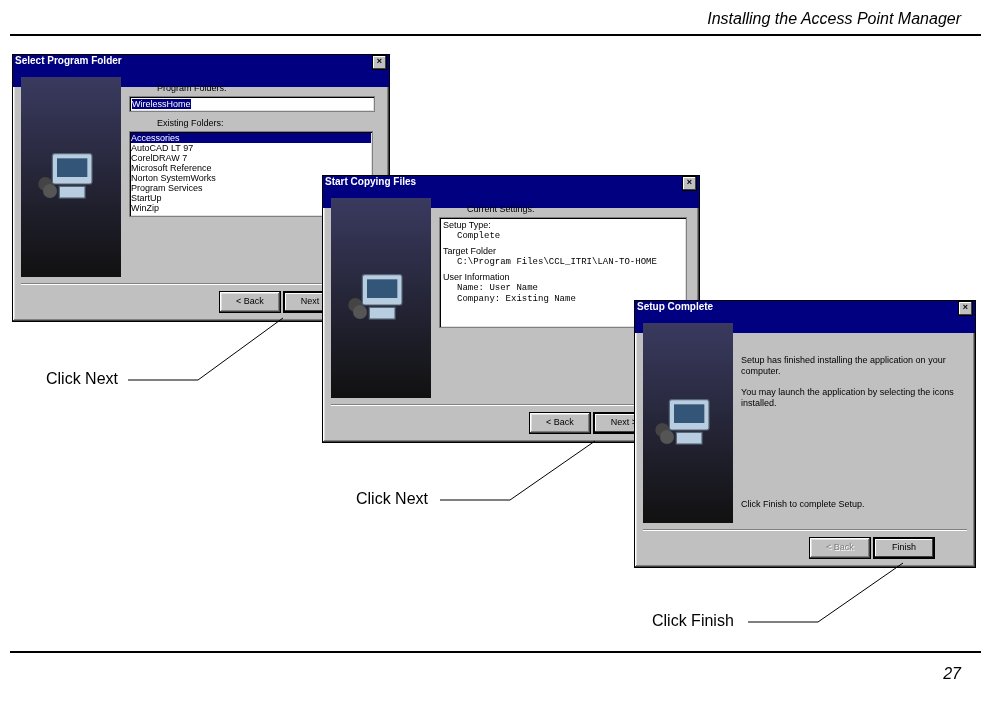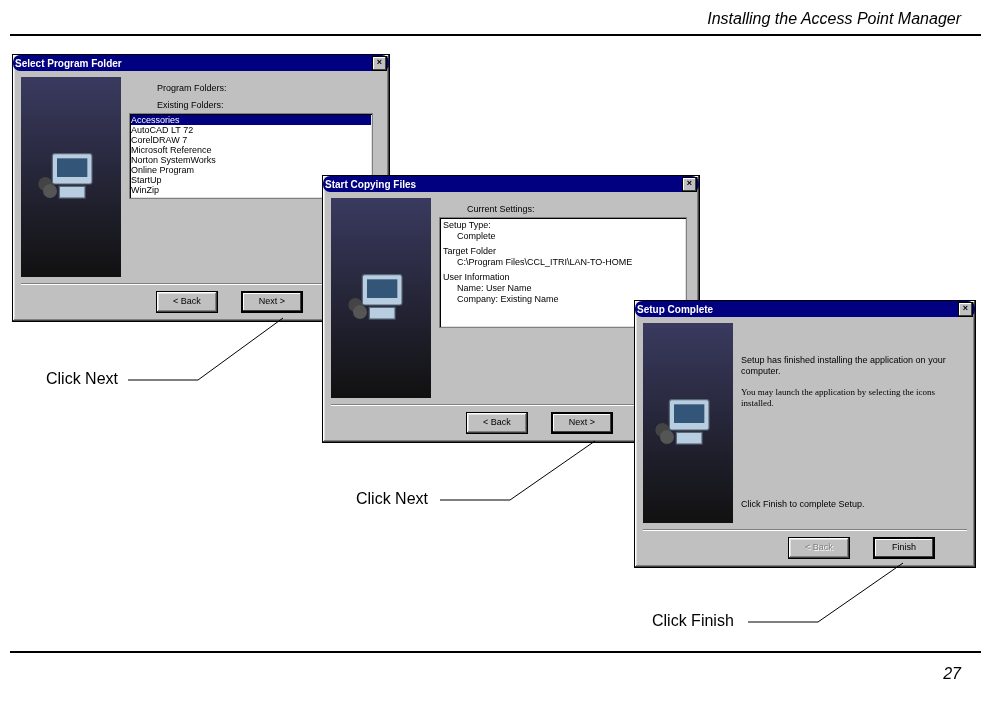--- a/index.html
+++ b/index.html
@@ -46,27 +46,25 @@
     background: #c0c0c0;
     border: 1px solid #000;
     box-shadow: inset -1px -1px #404040, inset 1px 1px #fff, inset -2px -2px #808080, inset 2px 2px #dfdfdf;
     font-size: 9px;
     color: #000;
   }
   .titlebar {
     background: #000080;
     color: #fff;
     display: flex;
-    align-items: center;
     justify-content: space-between;
-    height: 16px;
+    height: 32px;
     padding: 0 2px;
     font-size: 10px;
     font-weight: bold;
-    border-radius: 7px;
   }
   .titlebar .close {
     width: 13px;
     height: 13px;
     background: #c0c0c0;
     border: 1px solid #000;
     box-shadow: inset -1px -1px #404040, inset 1px 1px #fff;
     font-size: 9px;
     line-height: 11px;
     text-align: center;
@@ -120,28 +118,28 @@
   .settings-box {
     width: 240px;
     height: 105px;
     background: #fff;
     border: 1px solid #808080;
     box-shadow: inset 1px 1px #000, inset -1px -1px #dfdfdf;
     font-size: 9px;
     line-height: 11px;
     padding: 2px 3px;
   }
-  .settings-box .indent { padding-left: 14px; }
+  .settings-box .indent { padding-left: 14px; font-family: Liberation Mono, monospace; }
   .button-row {
     position: absolute;
     bottom: 8px;
     right: 0;
     height: 22px;
     display: flex;
-    gap: 23px;
+    gap: 2px;
     padding-right: 10px;
   }
   .hrule {
     position: absolute;
     left: 8px;
     right: 8px;
     border-top: 1px solid #808080;
     border-bottom: 1px solid #fff;
     height: 0;
   }
@@ -200,28 +198,29 @@
     <svg viewBox="0 0 60 60">
         <rect x="14" y="10" width="34" height="26" rx="2" fill="#b8cde0" stroke="#567"></rect>
         <rect x="18" y="14" width="26" height="16" fill="#335577"></rect>
         <rect x="20" y="38" width="22" height="10" fill="#b8cde0" stroke="#567"></rect>
         <circle cx="8" cy="36" r="6" fill="#444"></circle>
         <circle cx="12" cy="42" r="6" fill="#555"></circle>
       </svg>
   </div>
   <div class="content">
     <div class="field-label">Program Folders:</div>
+    <div class="text-input"><span style="background:#000080;color:#fff;">WirelessHome</span></div>
     <div class="field-label">Existing Folders:</div>
     <div class="listbox">
       <div class="sel">Accessories</div>
-      <div>AutoCAD LT 72</div>
+      <div>AutoCAD LT 97</div>
       <div>CorelDRAW 7</div>
       <div>Microsoft Reference</div>
       <div>Norton SystemWorks</div>
-      <div>Online Program</div>
+      <div>Program Services</div>
       <div>StartUp</div>
       <div>WinZip</div>
     </div>
   </div>
   <div class="hrule"></div>
   <div class="button-row">
     <div class="btn">&lt; Back</div>
     <div class="btn default">Next &gt;</div>
     <div style="width:8px"></div>
     <div class="btn cut">Ca</div>
@@ -275,21 +274,21 @@
         <rect x="14" y="10" width="34" height="26" rx="2" fill="#b8cde0" stroke="#567"></rect>
         <rect x="18" y="14" width="26" height="16" fill="#335577"></rect>
         <rect x="20" y="38" width="22" height="10" fill="#b8cde0" stroke="#567"></rect>
         <circle cx="8" cy="36" r="6" fill="#444"></circle>
         <circle cx="12" cy="42" r="6" fill="#555"></circle>
       </svg>
   </div>
   <div class="content">
     <div style="width:220px;">Setup has finished installing the application on your computer.</div>
     <div style="height:10px"></div>
-    <div style="width:220px;font-family:Liberation Serif, serif;">You may launch the application by selecting the icons installed.</div>
+    <div style="width:220px;">You may launch the application by selecting the icons installed.</div>
     <div style="height:90px"></div>
     <div>Click Finish to complete Setup.</div>
   </div>
   <div class="hrule"></div>
   <div class="button-row" style="right:30px;">
     <div class="btn disabled">&lt; Back</div>
     <div class="btn default">Finish</div>
   </div>
 </div>
 

